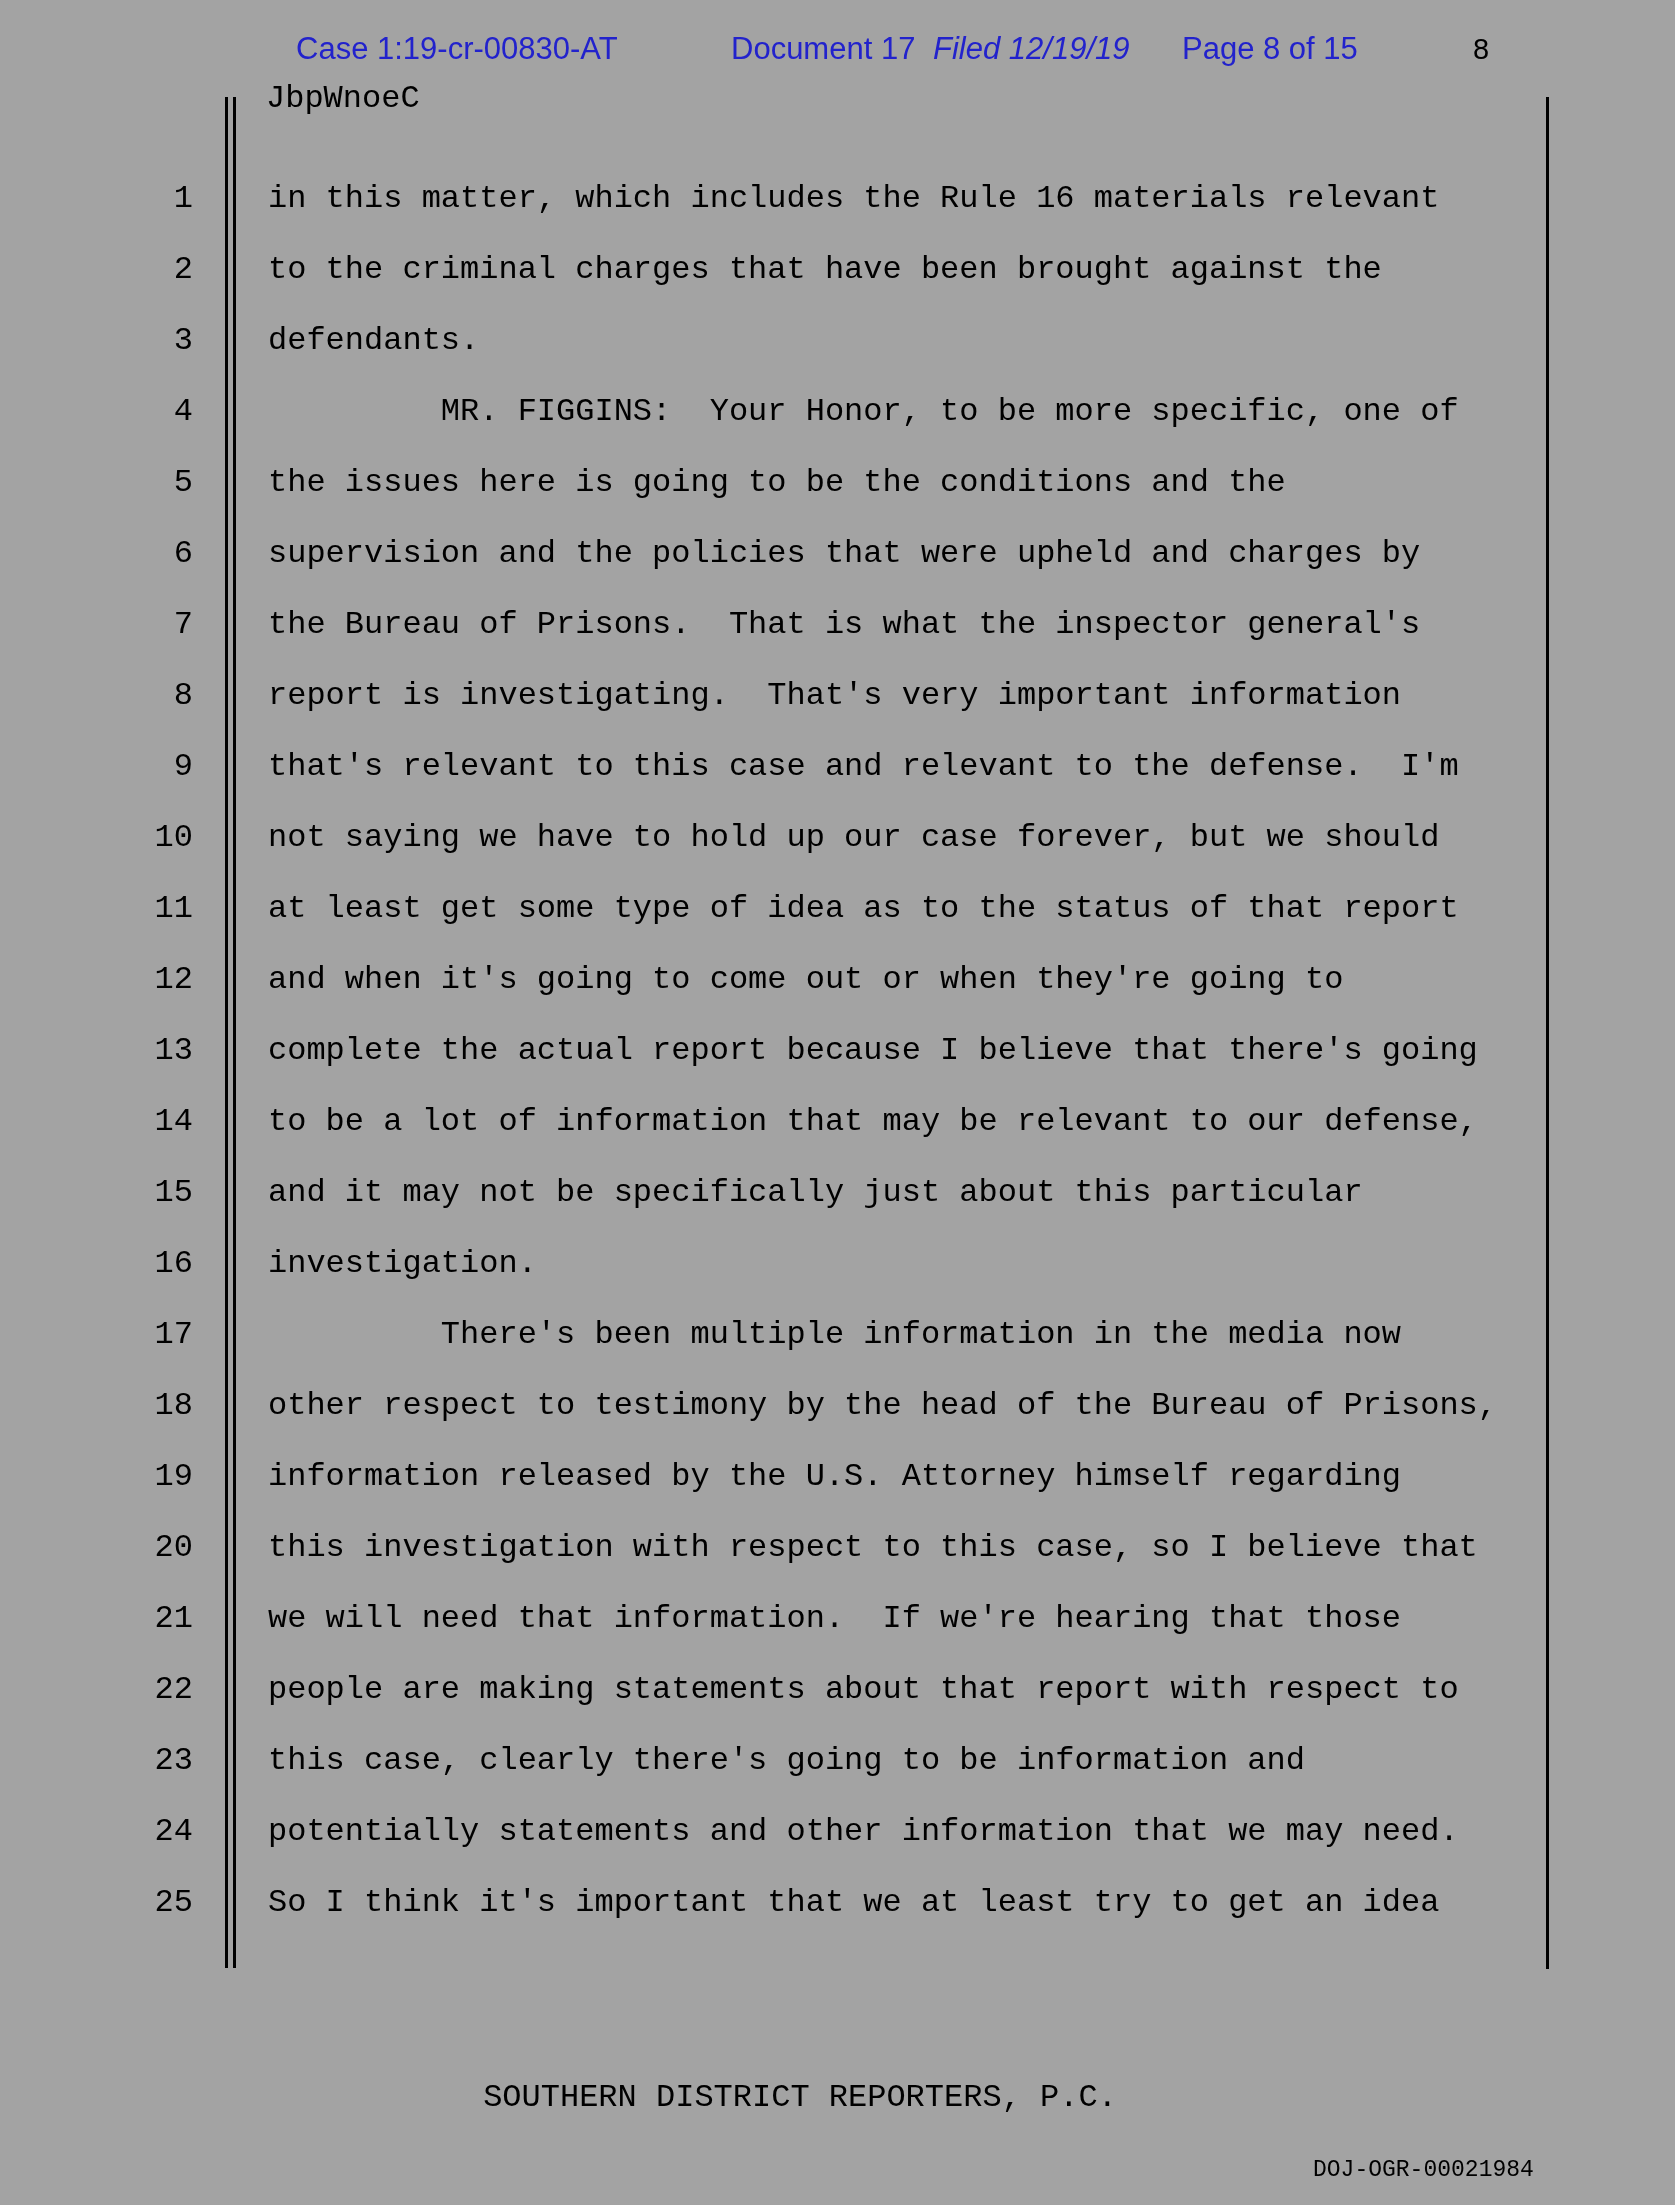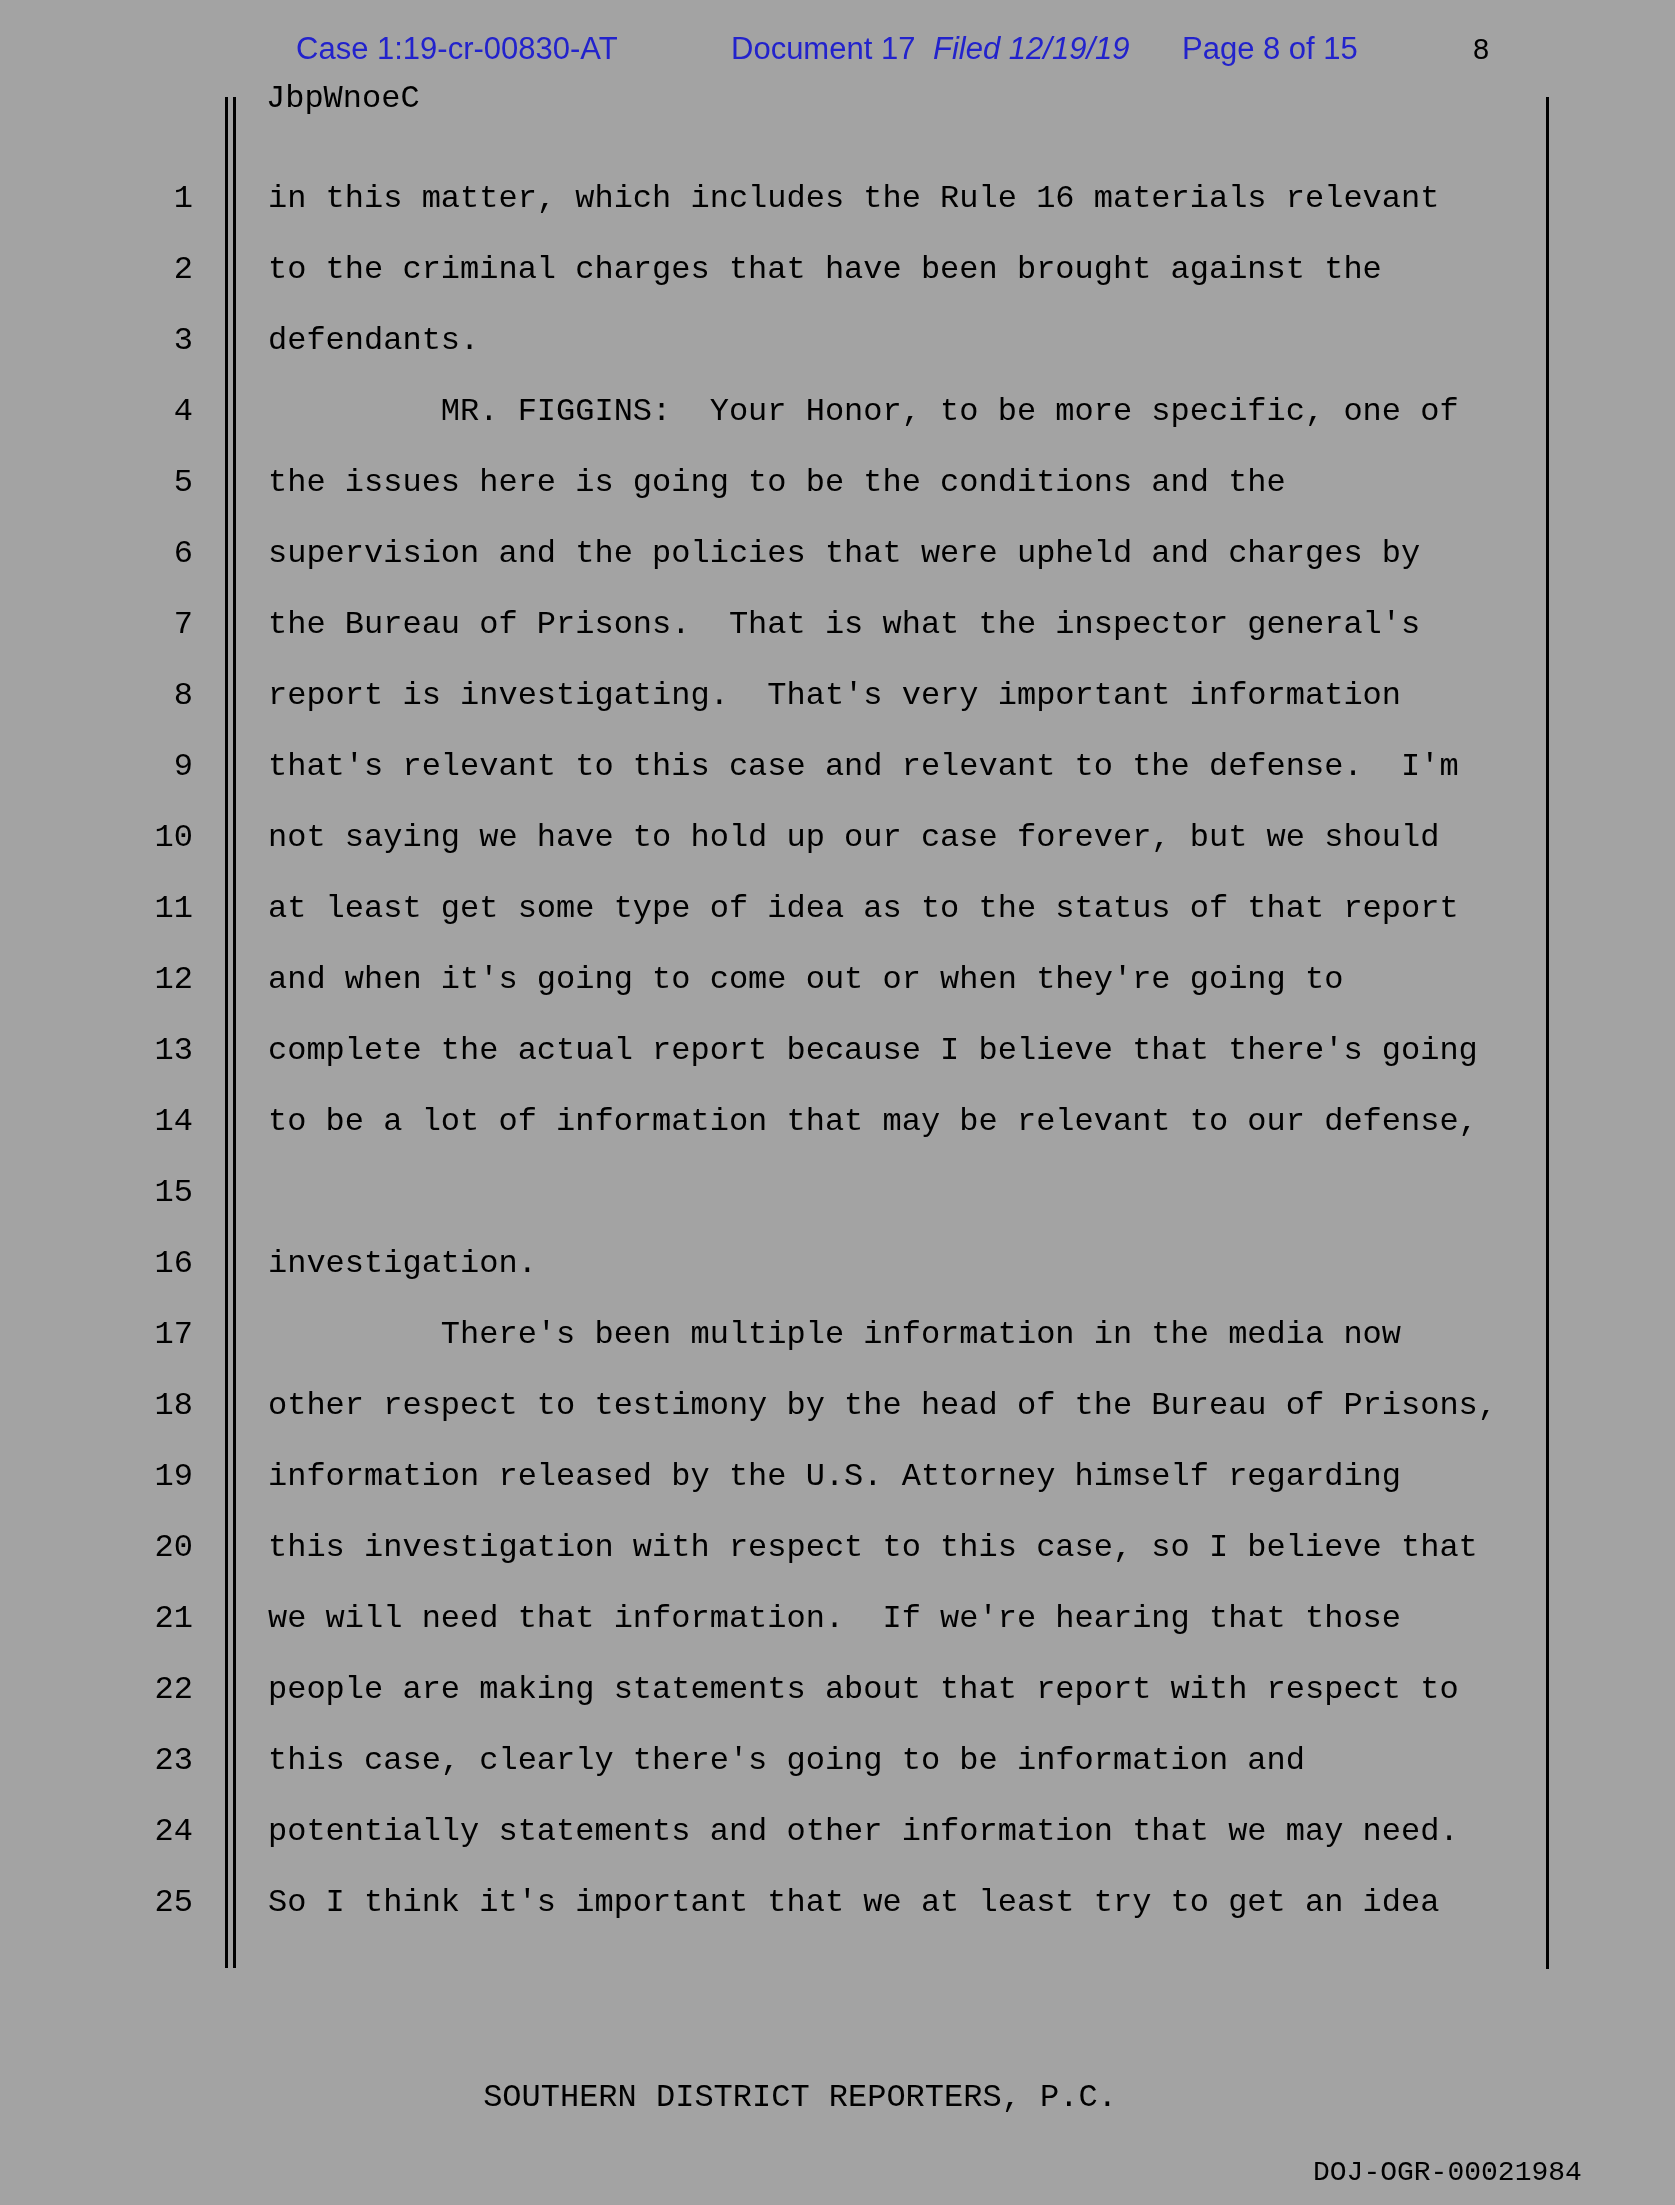--- a/index.html
+++ b/index.html
@@ -48,21 +48,21 @@
     position:absolute;left:268px;
     font-size:32px;white-space:pre;
   }
   
   .footer{
     position:absolute;left:268px;top:1993px;width:1064px;
     text-align:center;font-size:32px;line-height:42px;white-space:pre;
   }
   .bates{
     position:absolute;left:1313px;top:2157px;
-    font-size:28px;white-space:pre;
+    font-size:23px;white-space:pre;
   }
 </style>
 </head>
 <body>
 
 <div class="page">
 
   <div>
     <span class="hpart h-case">Case 1:19-cr-00830-AT</span>
     <span class="hpart h-doc">Document 17</span>
@@ -130,20 +130,21 @@
       <div class="row">
       <span class="no">13</span>
       <span class="txt">complete the actual report because I believe that there's going</span>
     </div>
       <div class="row">
       <span class="no">14</span>
       <span class="txt">to be a lot of information that may be relevant to our defense,</span>
     </div>
       <div class="row">
       <span class="no">15</span>
+      <span class="txt">and it may not be specifically just about this particular</span>
     </div>
       <div class="row">
       <span class="no">16</span>
       <span class="txt">investigation.</span>
     </div>
       <div class="row">
       <span class="no">17</span>
       <span class="txt">         There's been multiple information in the media now</span>
     </div>
       <div class="row">

